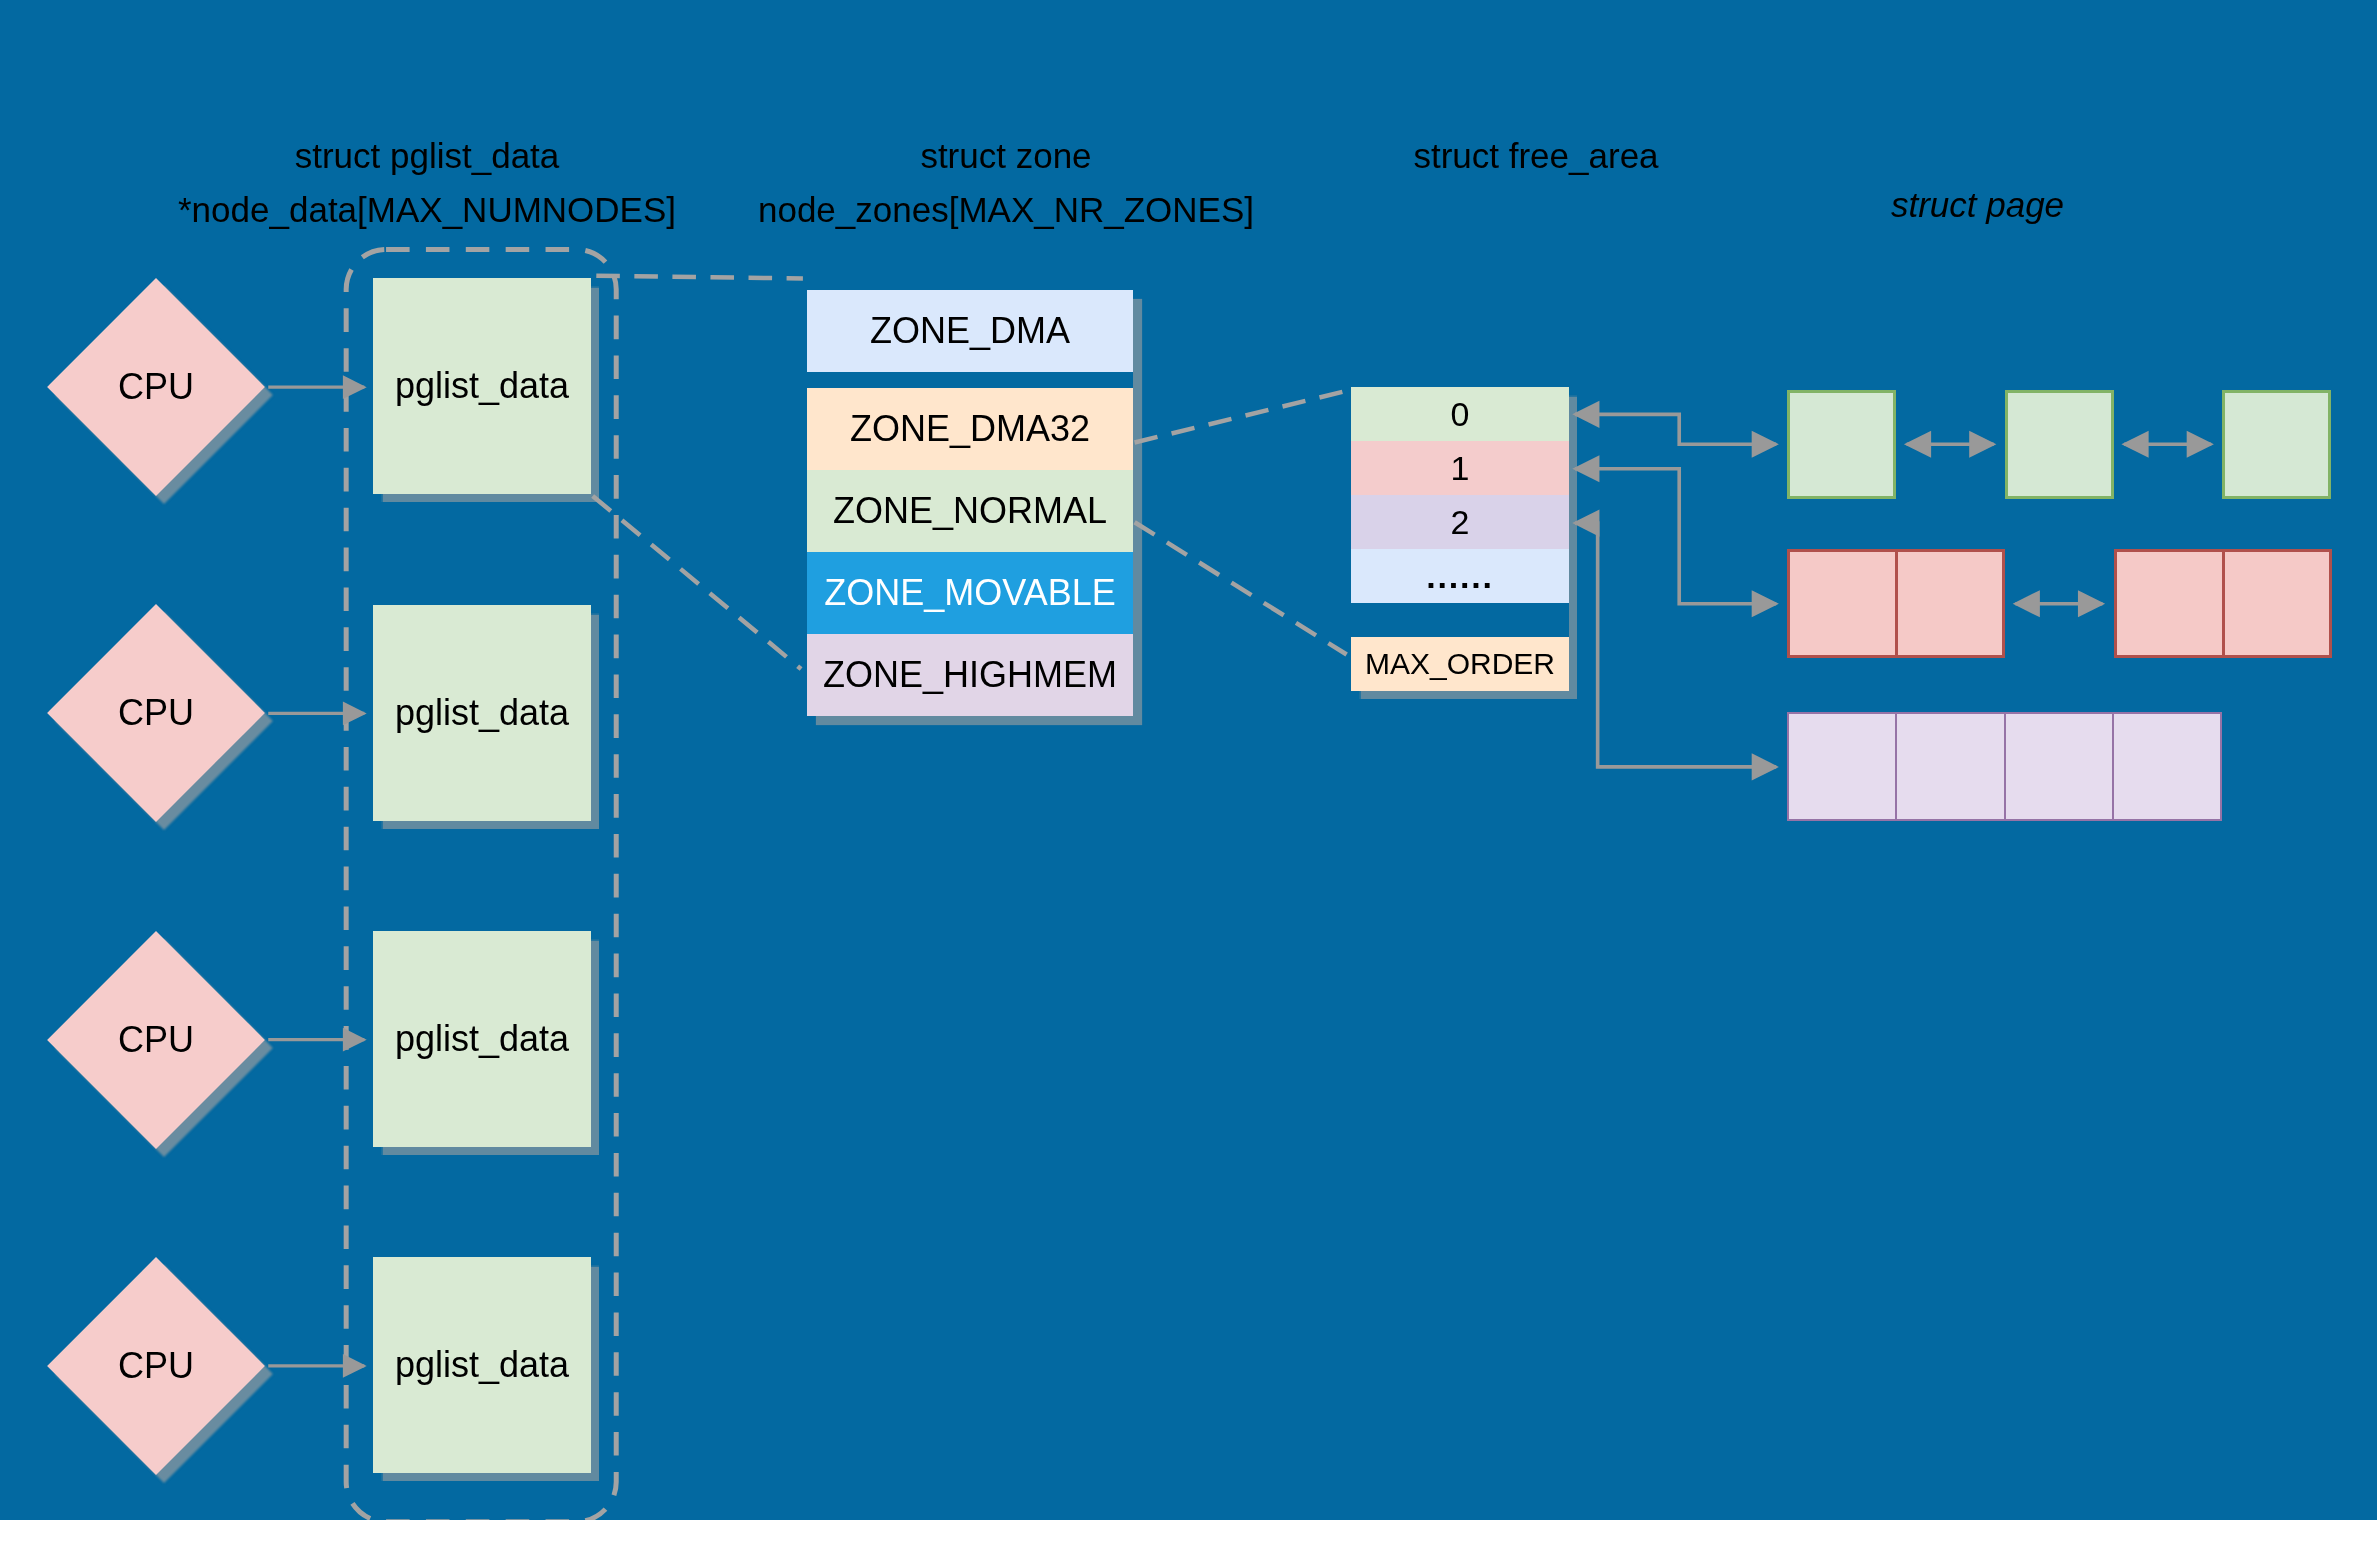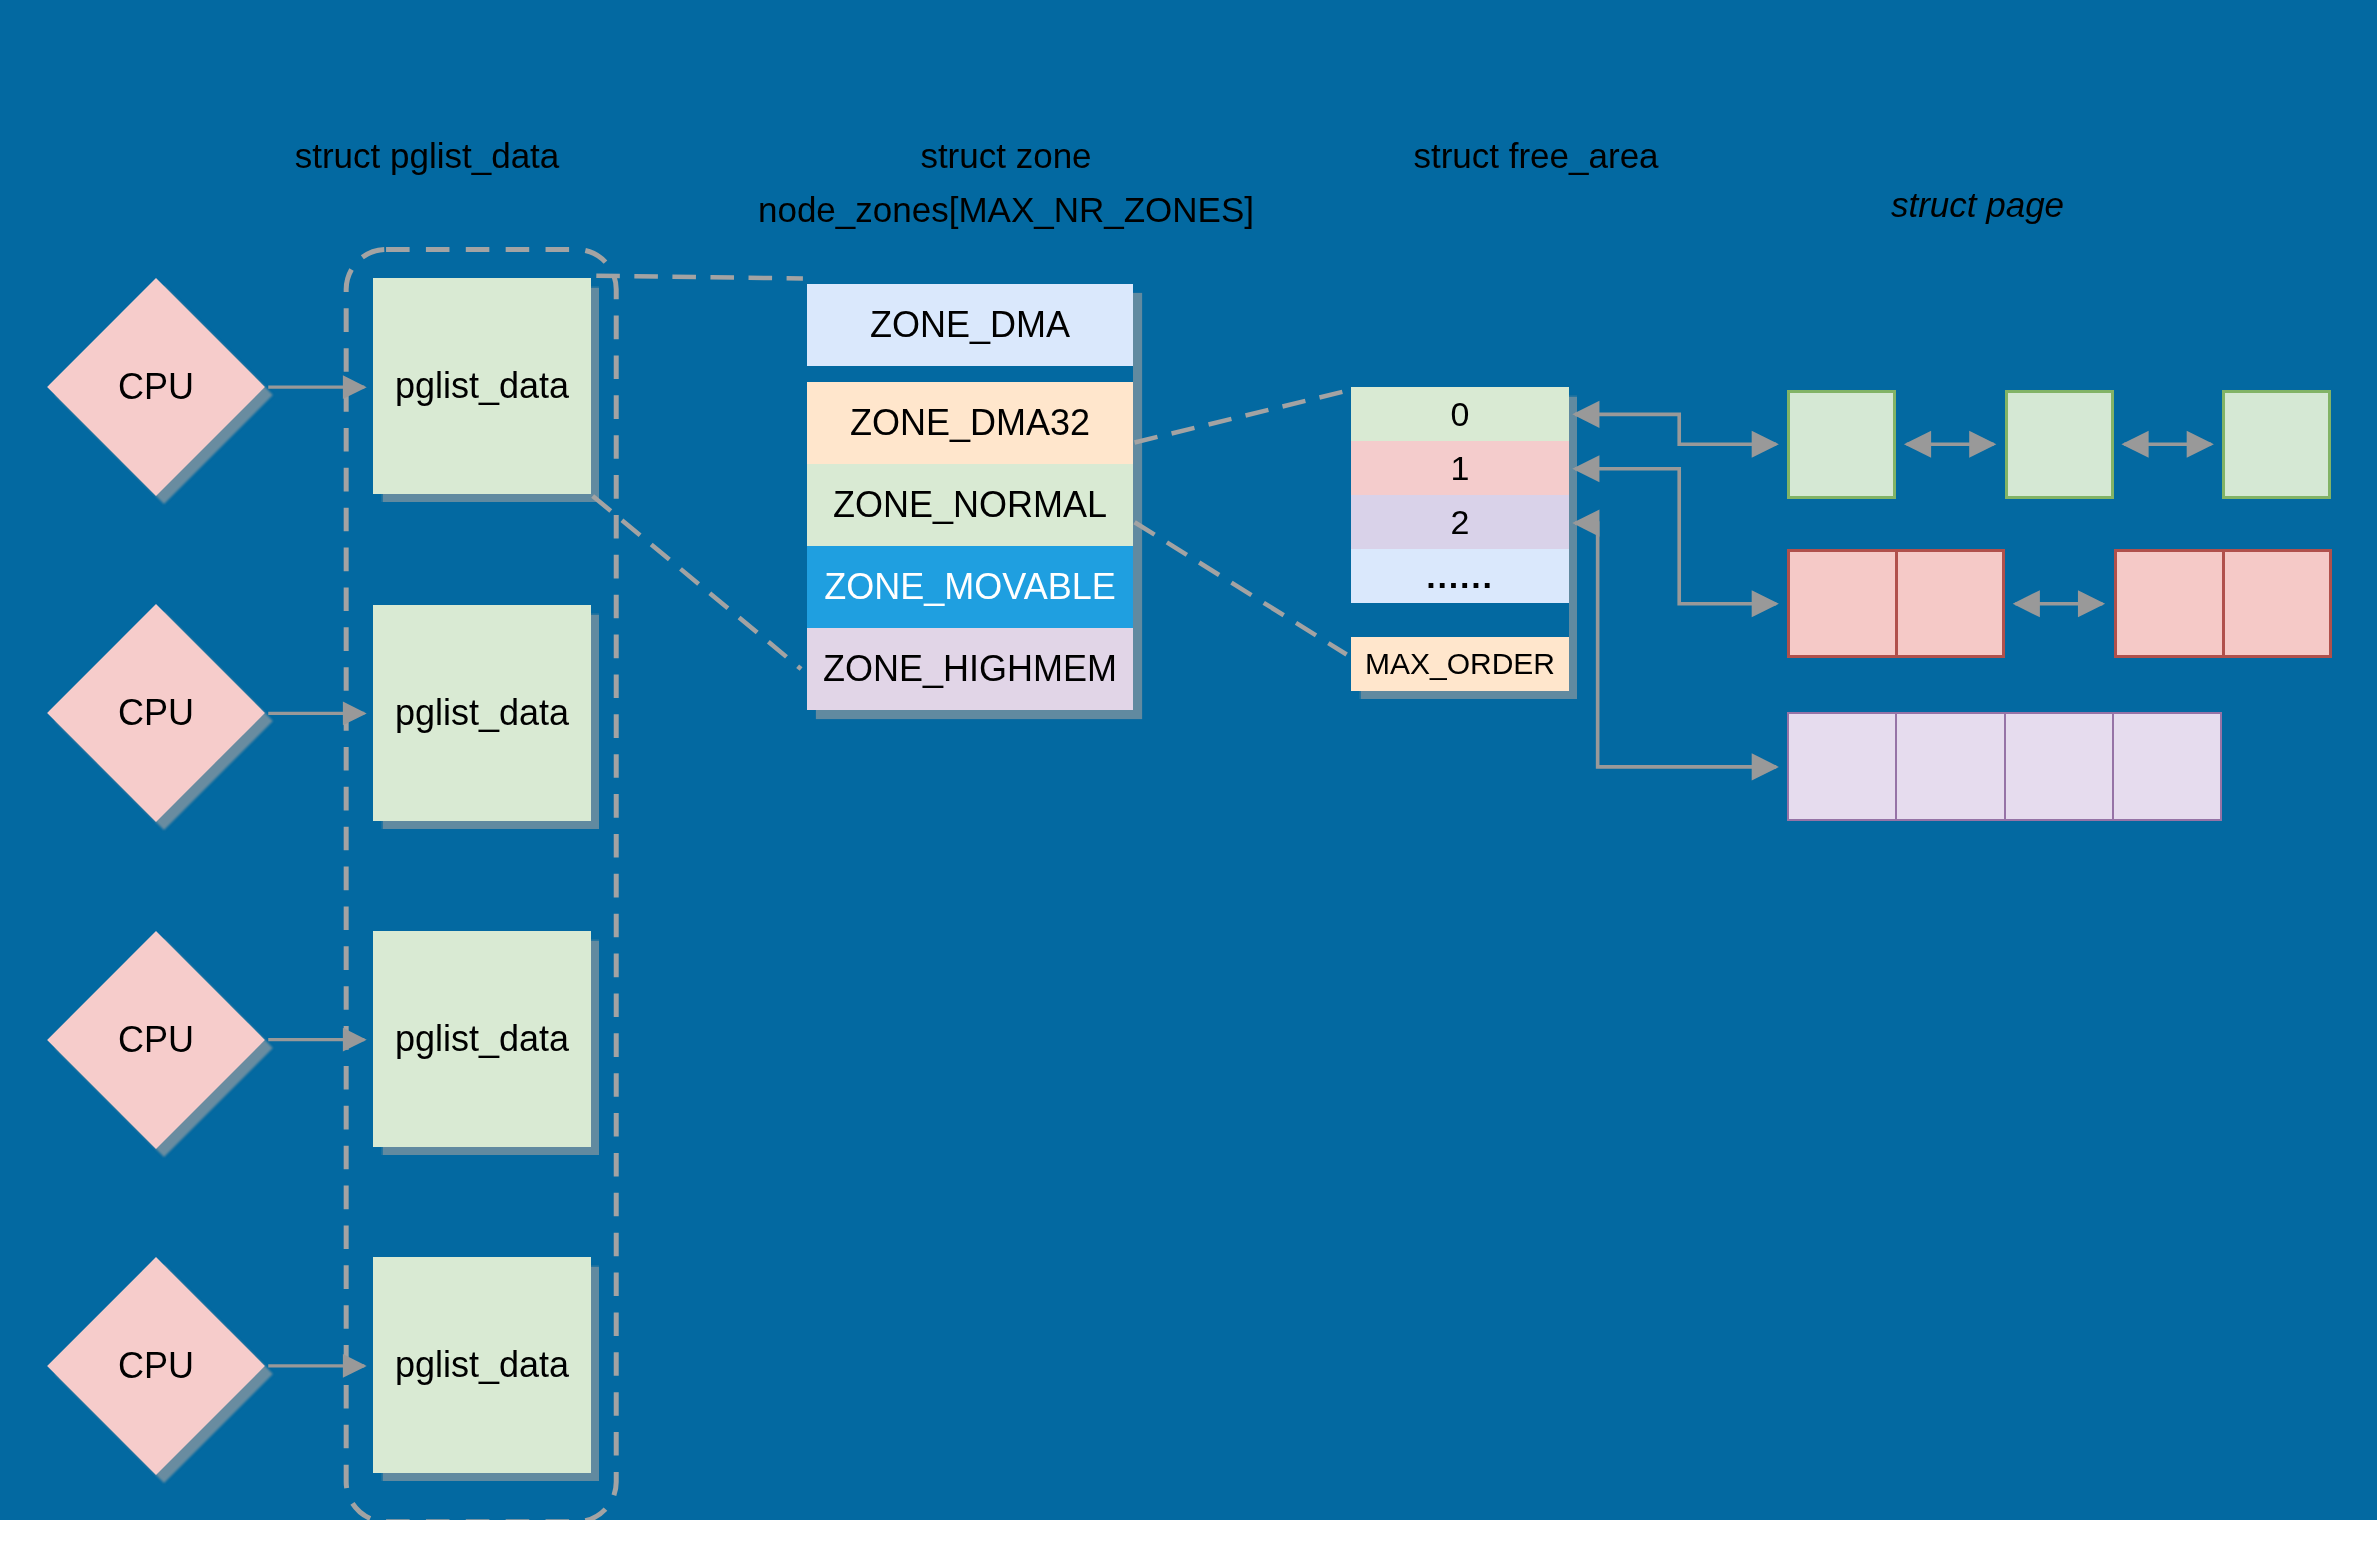--- a/index.html
+++ b/index.html
@@ -17,21 +17,21 @@
   
   .cpu{position:absolute;width:154px;height:154px;filter:drop-shadow(8.2px 8.2px 0.9px rgba(160,160,160,.65));}
   .cpu-shape{position:absolute;inset:0;background:var(--cpu-fill);transform:rotate(45deg);}
   .cpu-label{position:absolute;inset:0;display:flex;align-items:center;justify-content:center;font-size:36px;}
 
   
   .node-box{position:absolute;left:373px;width:218px;height:216px;background:var(--node-fill);
     box-shadow:8.2px 8.2px 0.9px rgba(160,160,160,.6);display:flex;align-items:center;justify-content:center;font-size:36px;}
 
   
-  .zone-stack{position:absolute;left:807px;top:284px;width:326px;box-shadow:9px 9px 0.9px rgba(160,160,160,.6);}
+  .zone-stack{position:absolute;left:807px;top:290px;width:326px;box-shadow:9px 9px 0.9px rgba(160,160,160,.6);}
   .zone-row{height:82px;display:flex;align-items:center;justify-content:center;font-size:36px;}
 
   
   .fa-table{position:absolute;left:1351px;top:387px;width:218px;box-shadow:8.2px 8.2px 0.9px rgba(160,160,160,.6);}
   .fa-row{height:54px;display:flex;align-items:center;justify-content:center;font-size:34px;}
   .fa-row.fa-dots{font-weight:bold;letter-spacing:1.8px;}
   .fa-row.fa-small{font-size:30px;}
 
   
   .page-box{position:absolute;box-sizing:border-box;display:flex;}
@@ -50,20 +50,21 @@
   .dash{stroke:var(--dash);stroke-width:5;fill:none;stroke-dasharray:26 16;}
   .dash-rect{stroke:var(--dash);stroke-width:5.5;fill:none;stroke-dasharray:26 18;}
 </style>
 </head>
 <body>
 
 <div class="canvas">
 
   <div class="hdr" style="left:146px;top:129px;width:562px;">
     <span>struct pglist_data</span>
+    <span>*node_data[MAX_NUMNODES]</span>
   </div>
   <div class="hdr" style="left:716px;top:129px;width:580px;">
     <span>struct zone</span>
     <span>node_zones[MAX_NR_ZONES]</span>
   </div>
   <div class="hdr" style="left:1264px;top:129px;width:544px;">
     <span>struct free_area</span>
   </div>
   <div class="hdr" style="left:1796px;top:178px;width:363px;font-style:italic;">
     <span>struct page</span>

